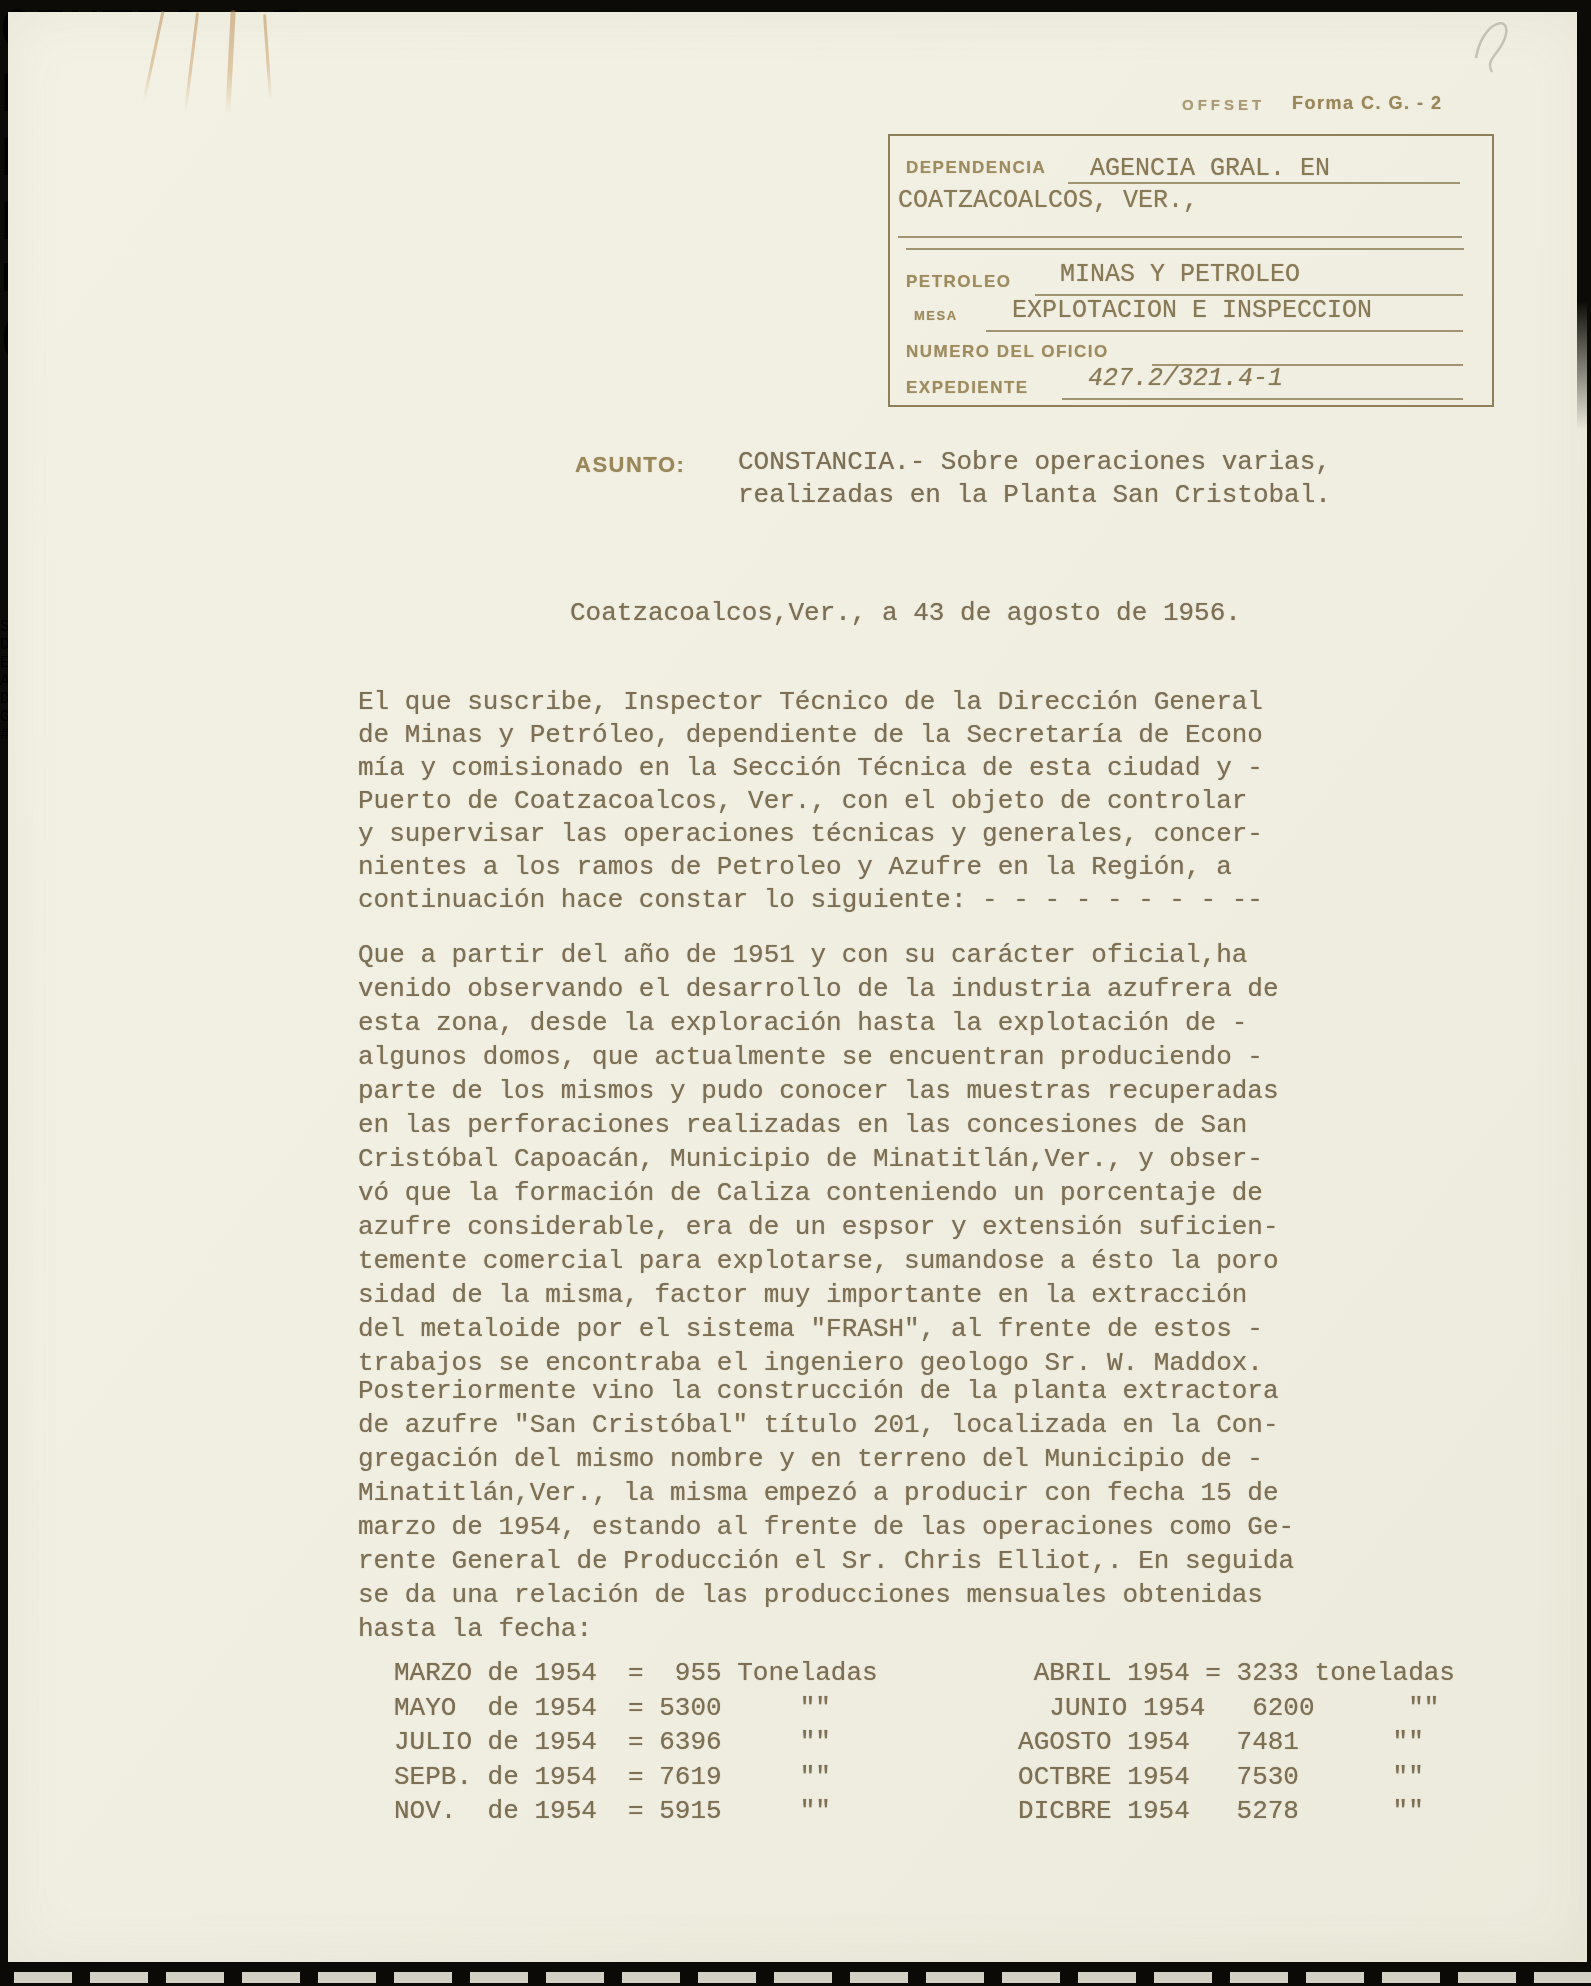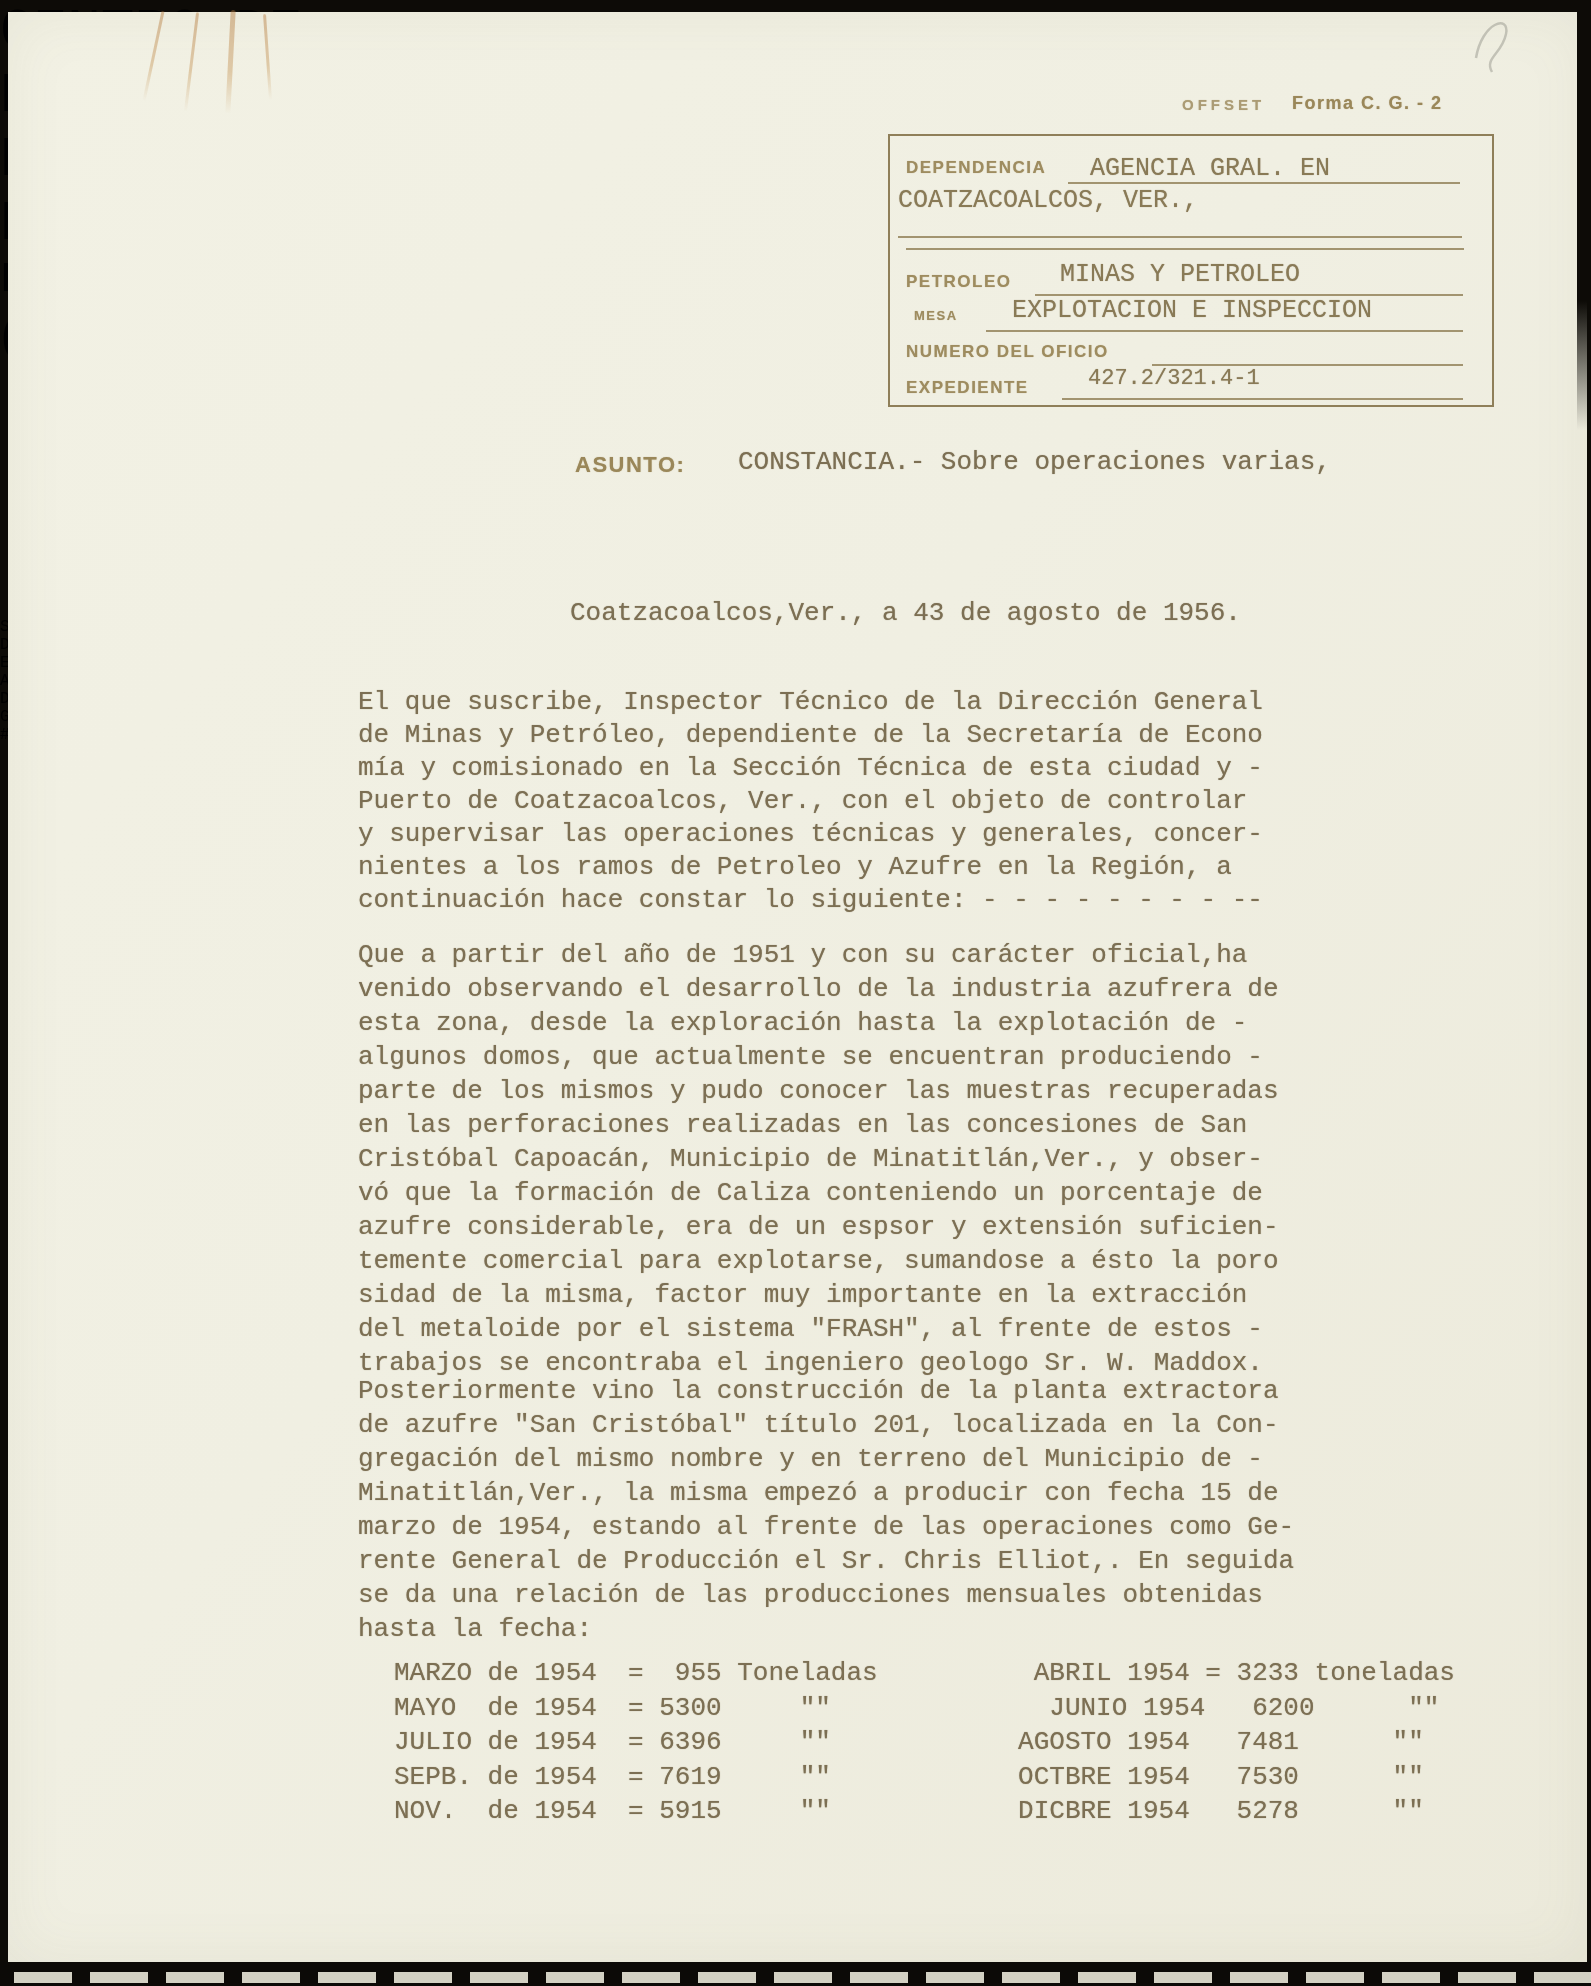--- a/index.html
+++ b/index.html
@@ -105,27 +105,27 @@
 
     <div class="stamp" style="left:16px;top:172px;font-size:13px;margin-left:8px;">MESA</div>
     <div class="tw" style="left:122px;top:158px;font-size:25px;color:#84744f;">EXPLOTACION E INSPECCION</div>
     <div class="fline" style="left:96px;top:194px;width:477px;"></div>
 
     <div class="stamp" style="left:16px;top:206px;font-size:17px;">NUMERO DEL OFICIO</div>
     <div class="tw" style="left:270px;top:192px;font-size:25px;color:#84744f;"></div>
     <div class="fline" style="left:262px;top:228px;width:311px;"></div>
 
     <div class="stamp" style="left:16px;top:242px;font-size:17px;">EXPEDIENTE</div>
-    <div class="tw" style="left:198px;top:226px;font-size:22px;color:#84744f;">427.2/321.4-1</div>
+    <div class="tw" style="left:198px;top:226px;font-size:25px;color:#84744f;font-style:italic;">427.2/321.4-1</div>
     <div class="fline" style="left:172px;top:262px;width:401px;"></div>
   </div>
 
   
   <div class="stamp" style="left:575px;top:452px;font-size:22px;">ASUNTO:</div>
-  <div class="tw" style="left:738px;top:446px;line-height:33px;"><div class="tl">CONSTANCIA.- Sobre operaciones varias,</div></div>
+  <div class="tw" style="left:738px;top:446px;line-height:33px;"><div class="tl">CONSTANCIA.- Sobre operaciones varias,</div><div class="tl">realizadas en la Planta San Cristobal.</div></div>
 
   
   <div class="tw" style="left:570px;top:596px;">Coatzacoalcos,Ver., a 43 de agosto de 1956.</div>
 
   
   <div class="tw" style="left:358px;top:686px;line-height:33px;"><div class="tl">El que suscribe, Inspector Técnico de la Dirección General</div><div class="tl">de Minas y Petróleo, dependiente de la Secretaría de Econo</div><div class="tl">mía y comisionado en la Sección Técnica de esta ciudad y -</div><div class="tl">Puerto de Coatzacoalcos, Ver., con el objeto de controlar</div><div class="tl">y supervisar las operaciones técnicas y generales, concer-</div><div class="tl">nientes a los ramos de Petroleo y Azufre en la Región, a</div><div class="tl">continuación hace constar lo siguiente: - - - - - - - - --</div></div>
   <div class="tw" style="left:358px;top:938px;"><div class="tl">Que a partir del año de 1951 y con su carácter oficial,ha</div><div class="tl">venido observando el desarrollo de la industria azufrera de</div><div class="tl">esta zona, desde la exploración hasta la explotación de -</div><div class="tl">algunos domos, que actualmente se encuentran produciendo -</div><div class="tl">parte de los mismos y pudo conocer las muestras recuperadas</div><div class="tl">en las perforaciones realizadas en las concesiones de San</div><div class="tl">Cristóbal Capoacán, Municipio de Minatitlán,Ver., y obser-</div><div class="tl">vó que la formación de Caliza conteniendo un porcentaje de</div><div class="tl">azufre considerable, era de un espsor y extensión suficien-</div><div class="tl">temente comercial para explotarse, sumandose a ésto la poro</div><div class="tl">sidad de la misma, factor muy importante en la extracción</div><div class="tl">del metaloide por el sistema "FRASH", al frente de estos -</div><div class="tl">trabajos se encontraba el ingeniero geologo Sr. W. Maddox.</div></div>
   <div class="tw" style="left:358px;top:1374px;"><div class="tl">Posteriormente vino la construcción de la planta extractora</div><div class="tl">de azufre "San Cristóbal" título 201, localizada en la Con-</div><div class="tl">gregación del mismo nombre y en terreno del Municipio de -</div><div class="tl">Minatitlán,Ver., la misma empezó a producir con fecha 15 de</div><div class="tl">marzo de 1954, estando al frente de las operaciones como Ge-</div><div class="tl">rente General de Producción el Sr. Chris Elliot,. En seguida</div><div class="tl">se da una relación de las producciones mensuales obtenidas</div><div class="tl">hasta la fecha:</div></div>
 
   

